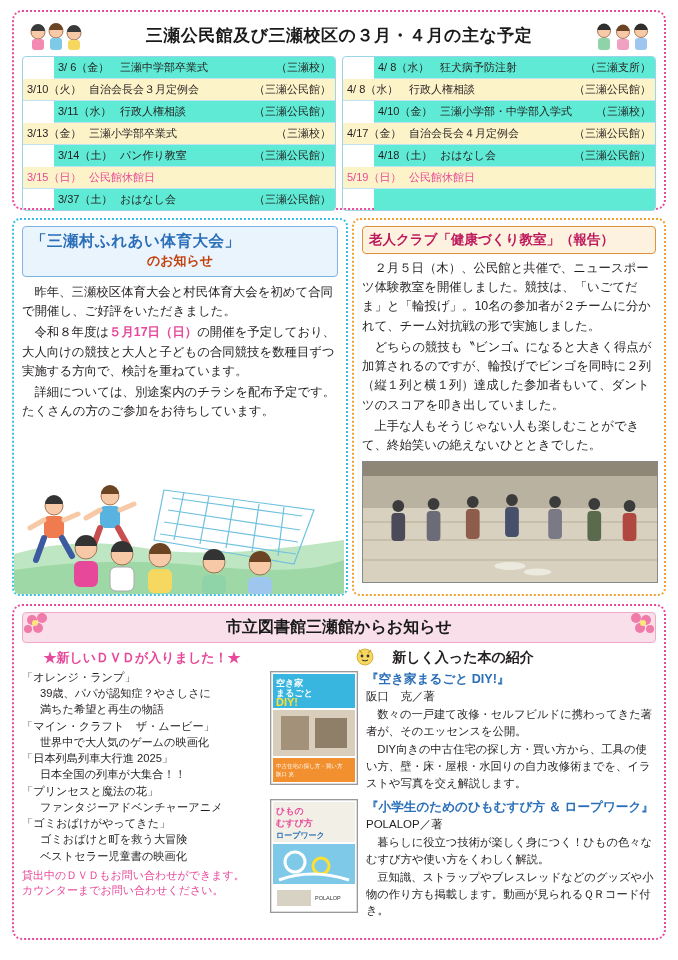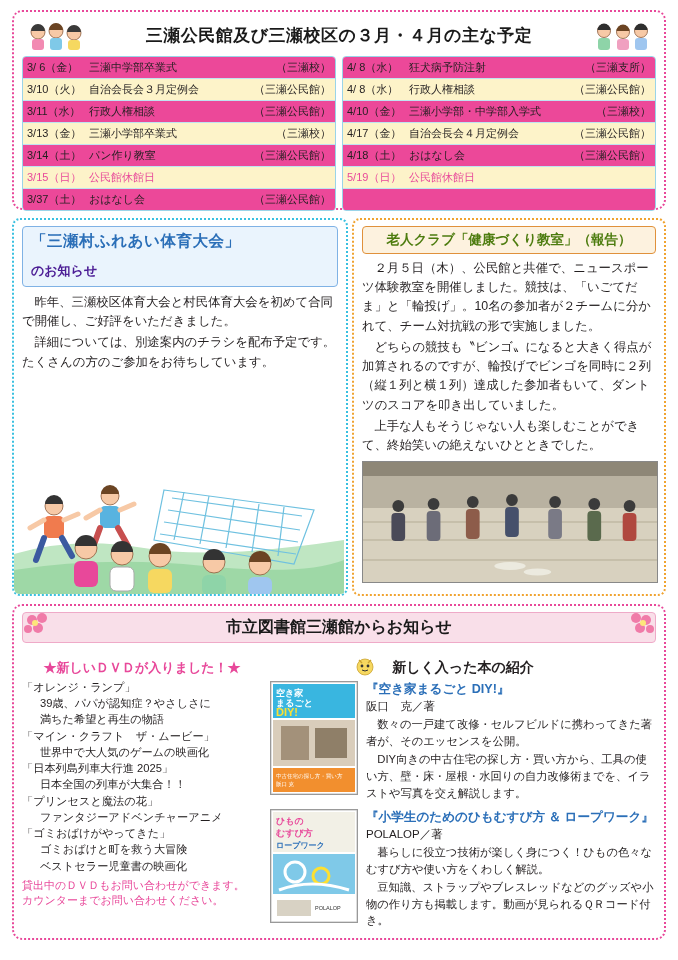--- a/index.html
+++ b/index.html
@@ -74,21 +74,21 @@
   .sched-row {
     display: flex;
     font-size: 11px;
     line-height: 1.0;
     padding: 3px 4px;
     border-bottom: 1px solid #bfe3f1;
     min-height: 15px;
     align-items: center;
   }
   .sched-row:last-child { border-bottom: none; }
-  .sched-row.alt-blue { background: #ec4899; }
+  .sched-row.alt-blue { background: #5eead4; margin-left: 31px; }
   .sched-row.alt-yellow { background: #fdf3c9; }
   .sched-row.pink-text { color: #e8489a; }
   .sched-date {
     width: 62px;
     flex: 0 0 62px;
     white-space: nowrap;
   }
   .sched-event {
     flex: 1;
     white-space: nowrap;
@@ -136,22 +136,23 @@
   }
   .taiiku-head .l1 {
     font-size: 15.5px;
     font-weight: bold;
     color: #2b6fb8;
     letter-spacing: 0.5px;
   }
   .taiiku-head .l2 {
     font-size: 13px;
     font-weight: bold;
-    color: #4c1d95;
-    margin-top: 10px;
+    color: #c2410c;
+    margin-top: 0;
+    text-align: center;
   }
   .body-text {
     font-size: 12.4px;
     line-height: 1.55;
     text-indent: 1em;
     margin: 0 0 2px 0;
   }
   .highlight-date {
     color: #e8489a;
     font-weight: bold;
@@ -164,22 +165,22 @@
     height: 150px;
   }
 
   .roujin-head {
     border: 1px solid #e0913b;
     border-radius: 4px;
     background: #fdf2df;
     padding: 4px 6px;
     font-size: 13.5px;
     font-weight: bold;
-    color: #4d7c0f;
-    text-align: center;
+    color: #be185d;
+    text-align: left;
     margin-bottom: 5px;
   }
   .photo {
     margin-top: 6px;
     width: 100%;
     height: 120px;
     border: 1px solid #888;
     position: relative;
     overflow: hidden;
     background: #b9b2a4;
@@ -209,21 +210,21 @@
   }
   .lib-flower-l, .lib-flower-r {
     position: absolute;
     width: 40px; height: 30px;
   }
   .lib-flower-l { left: 6px; top: 4px; }
   .lib-flower-r { right: 6px; top: 4px; }
   .lib-cols {
     display: flex;
     gap: 8px;
-    margin-top: 16px;
+    margin-top: 6px;
   }
   .lib-left { flex: 0 0 240px; }
   .lib-right { flex: 1; }
   .dvd-head {
     color: #e8489a;
     font-weight: bold;
     font-size: 13px;
     text-align: center;
     margin-bottom: 2px;
   }
@@ -389,20 +390,21 @@
   </div>
 
   <div class="mid-row">
 
     <div class="mid-left">
       <div class="taiiku-head">
         <div class="l1">「三瀬村ふれあい体育大会」</div>
         <div class="l2">のお知らせ</div>
       </div>
       <p class="body-text">昨年、三瀬校区体育大会と村民体育大会を初めて合同で開催し、ご好評をいただきました。</p>
+      <p class="body-text"><span>令和８年度は</span><span class="highlight-date">５月17日（日）</span><span>の開催を予定しており、大人向けの競技と大人と子どもの合同競技を数種目ずつ実施する方向で、検討を重ねています。</span></p>
       <p class="body-text">詳細については、別途案内のチラシを配布予定です。たくさんの方のご参加をお待ちしています。</p>
 
       <svg class="illus" viewBox="0 0 330 150" preserveAspectRatio="none">
         <rect x="0" y="0" width="330" height="150" fill="#ffffff"></rect>
         <path d="M0 110 Q60 92 130 104 T330 96 L330 150 L0 150 Z" fill="#bfe6c2"></path>
         <path d="M0 126 Q90 112 190 122 T330 116 L330 150 L0 150 Z" fill="#9ed8a6"></path>
 
         <g stroke="#6fc1e0" stroke-width="1.2" fill="none">
           <path d="M150 46 L300 66 L280 120 L140 96 Z"></path>
           <path d="M158 54 L288 72"></path>

